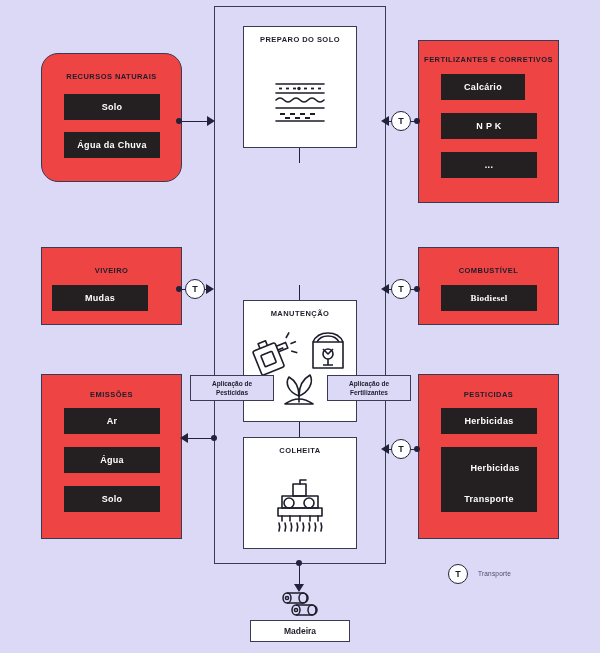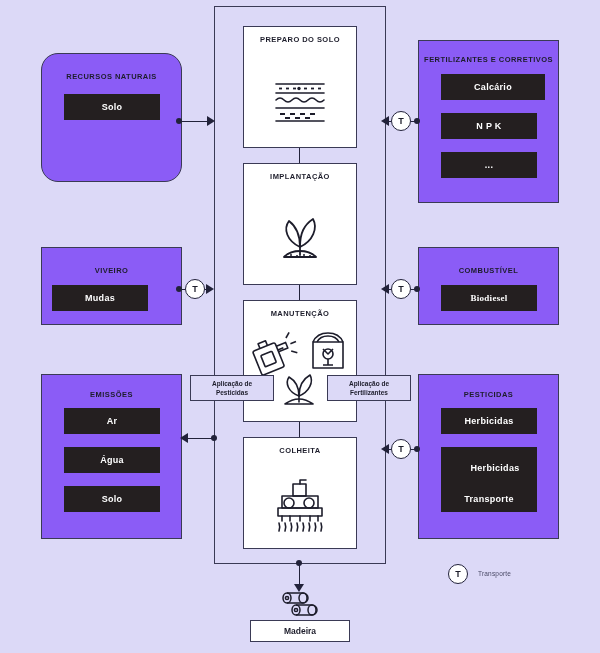--- a/index.html
+++ b/index.html
@@ -9,21 +9,21 @@
     font-family:"Liberation Sans", sans-serif;
     overflow:hidden;
     position:relative;
   }
   #stage{position:absolute;inset:0;}
 
   
   .group-box{
     position:absolute;
     border:1.5px solid #3a3a55;
-    background:#8b5cf6;
+    background:#ef4444;
     box-sizing:border-box;
   }
   .group-title{
     position:absolute;
     left:0;right:0;
     text-align:center;
     font-size:7.5px;
     font-weight:bold;
     letter-spacing:.45px;
     color:#1d1d2b;
@@ -163,39 +163,20 @@
           <rect x="30" y="38" width="5" height="2"></rect>
           <rect x="40" y="38" width="5" height="2"></rect>
           <rect x="15" y="42" width="5" height="2"></rect>
           <rect x="25" y="42" width="5" height="2"></rect>
           <rect x="35" y="42" width="5" height="2"></rect>
         </g>
       </svg>
     </div>
   </div>
 
-  <div class="stage-box" style="left:243px;top:163px;width:114px;height:122px;">
-    <div class="stage-title">IMPLANTAÇÃO</div>
-    <div class="stage-icon" style="top:42px;height:62px;">
-      <svg width="58" height="56" viewBox="0 0 58 56">
-        <g stroke="#1d1d2b" stroke-width="1.8" fill="none" stroke-linecap="round" stroke-linejoin="round">
-          <path d="M29 38 C29 26 26 18 18 12 C12 20 16 32 29 38 Z"></path>
-          <path d="M29 38 C29 24 33 16 42 10 C47 19 42 32 29 38 Z"></path>
-          <path d="M29 38 L29 46"></path>
-          <path d="M13 48 q6 -6 16 -6 q10 0 16 6 Z"></path>
-        </g>
-        <g fill="#1d1d2b">
-          <circle cx="20" cy="46" r="1"></circle>
-            <circle cx="26" cy="47" r="1"></circle>
-          <circle cx="33" cy="46" r="1"></circle>
-            <circle cx="39" cy="47" r="1"></circle>
-        </g>
-      </svg>
-    </div>
-  </div>
 
   <div class="stage-box" style="left:243px;top:437px;width:114px;height:112px;">
     <div class="stage-title">COLHEITA</div>
     <div class="stage-icon" style="top:38px;height:62px;">
       <svg width="62" height="58" viewBox="0 0 62 58">
         <g stroke="#1d1d2b" stroke-width="1.6" fill="none" stroke-linejoin="round" stroke-linecap="round">
           <rect x="24" y="6" width="13" height="12"></rect>
           <path d="M31 6 v-4 h6"></path>
           <path d="M13 18 h36 v12 h-36 Z"></path>
           <path d="M9 30 h44 v8 h-44 Z"></path>
@@ -247,20 +228,21 @@
     </div>
   </div>
 
   <div class="line-v" style="left:299px;top:148px;height:15px;"></div>
   <div class="line-v" style="left:299px;top:285px;height:15px;"></div>
   <div class="line-v" style="left:299px;top:422px;height:15px;"></div>
 
   <div class="group-box" style="left:41px;top:53px;width:141px;height:129px;border-radius:17px;">
     <div class="group-title" style="top:18px;">RECURSOS NATURAIS</div>
     <div class="dark-item" style="left:22px;top:40px;width:96px;height:26px;">Solo</div>
+    <div class="dark-item" style="left:22px;top:78px;width:96px;height:26px;">Água da Chuva</div>
   </div>
   <div class="dot" style="left:176px;top:118px;"></div>
   <div class="line-h" style="left:180px;top:121px;width:32px;"></div>
   <div class="arrow-r" style="left:207px;top:116px;"></div>
 
   <div class="group-box" style="left:41px;top:247px;width:141px;height:78px;">
     <div class="group-title" style="top:18px;">VIVEIRO</div>
     <div class="dark-item" style="left:10px;top:37px;width:96px;height:26px;">Mudas</div>
   </div>
   <div class="dot" style="left:176px;top:286px;"></div>
@@ -274,21 +256,21 @@
     <div class="dark-item" style="left:22px;top:33px;width:96px;height:26px;">Ar</div>
     <div class="dark-item" style="left:22px;top:72px;width:96px;height:26px;">Água</div>
     <div class="dark-item" style="left:22px;top:111px;width:96px;height:26px;">Solo</div>
   </div>
   <div class="dot" style="left:211px;top:435px;"></div>
   <div class="line-h" style="left:188px;top:438px;width:26px;"></div>
   <div class="arrow-l" style="left:180px;top:433px;"></div>
 
   <div class="group-box" style="left:418px;top:40px;width:141px;height:163px;">
     <div class="group-title" style="top:14px;">FERTILIZANTES E CORRETIVOS</div>
-    <div class="dark-item" style="left:22px;top:33px;width:104px;height:26px;">Calcário</div>
+    <div class="dark-item" style="left:22px;top:33px;width:84px;height:26px;">Calcário</div>
     <div class="dark-item" style="left:22px;top:72px;width:96px;height:26px;">N P K</div>
     <div class="dark-item" style="left:22px;top:111px;width:96px;height:26px;">...</div>
   </div>
   <div class="dot" style="left:414px;top:118px;"></div>
   <div class="line-h" style="left:411px;top:121px;width:5px;"></div>
   <div class="tnode" style="left:391px;top:111px;">T</div>
   <div class="line-h" style="left:386px;top:121px;width:5px;"></div>
   <div class="arrow-l" style="left:381px;top:116px;"></div>
 
   <div class="group-box" style="left:418px;top:247px;width:141px;height:78px;">

